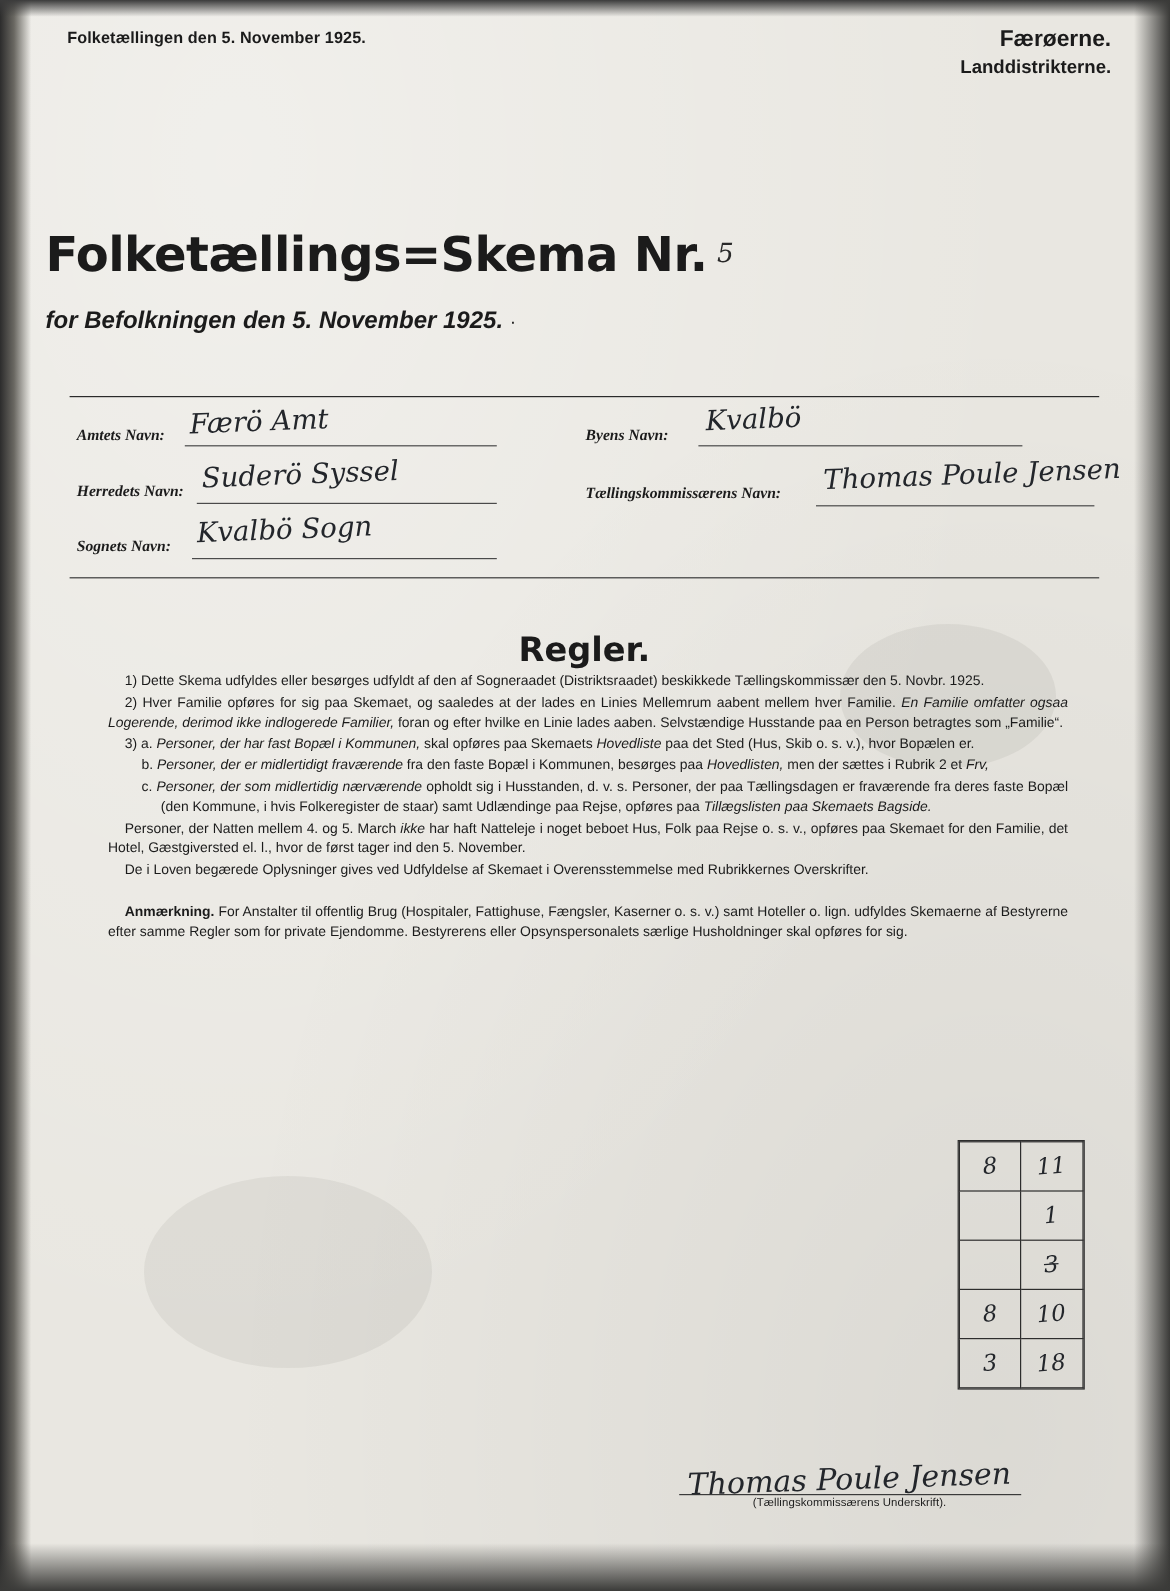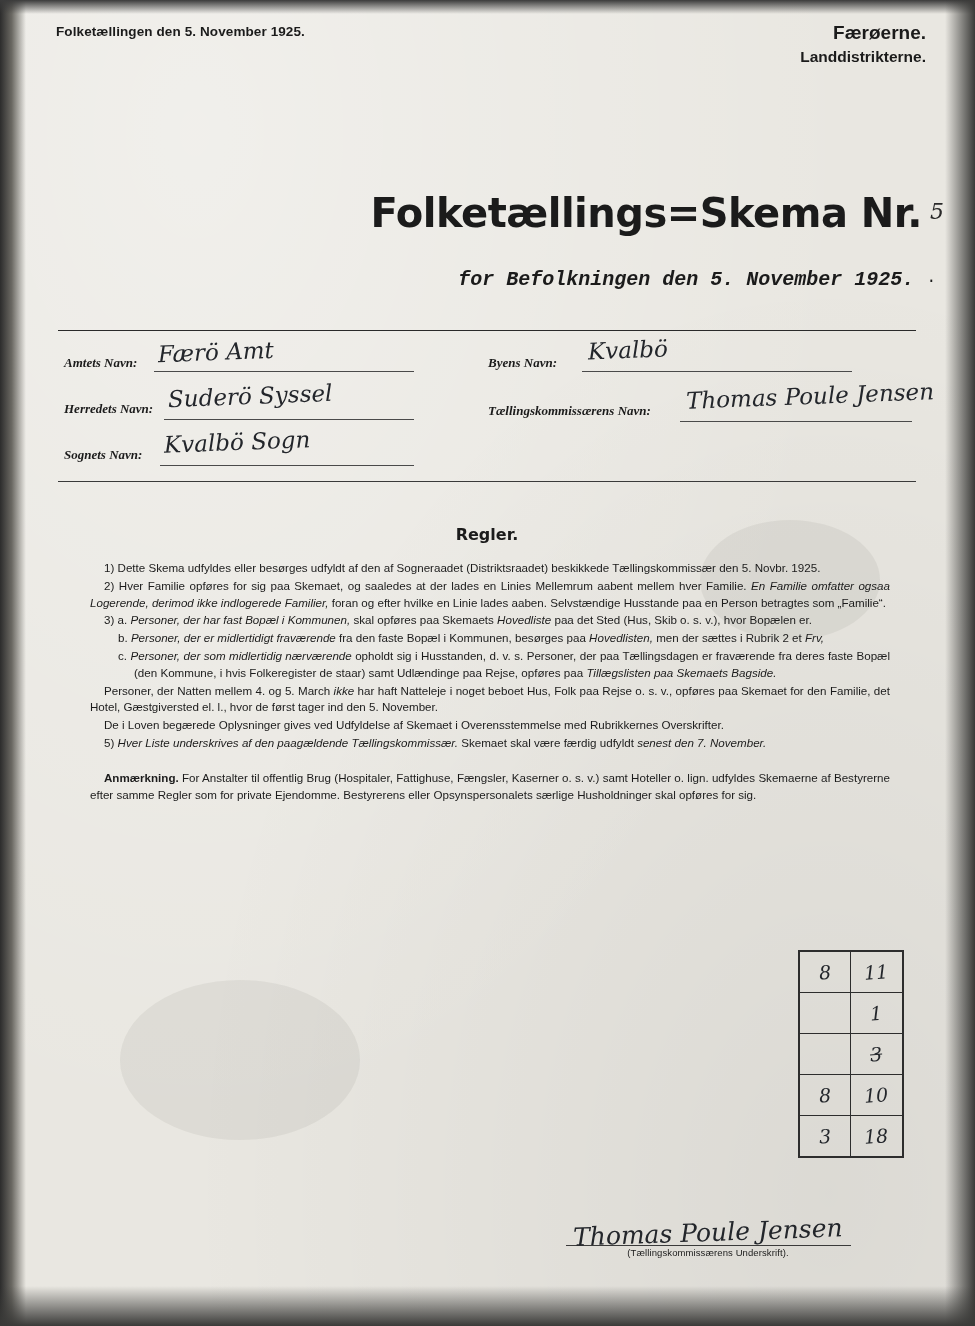--- a/index.html
+++ b/index.html
@@ -79,44 +79,44 @@
     font-weight: bold;
     margin-top: 4px;
   }
 
   
   .title-wrap {
     position: absolute;
     left: 0;
     top: 190px;
     width: 898px;
-    text-align: right;
+    text-align: left;
   }
   .main-title {
     font-family: "DejaVu Sans", sans-serif;
     font-size: 40px;
     font-weight: bold;
     letter-spacing: -0.5px;
     display: inline-block;
   }
   .title-no {
     font-family: "DejaVu Serif", serif;
     font-style: italic;
     font-size: 22px;
     color: #2a2a2a;
     position: relative;
     top: -8px;
     left: 8px;
   }
   .subtitle {
-    margin-top: 32px;
+    margin-top: 20px;
     font-size: 20px;
     font-weight: bold;
     font-style: italic;
-    font-family: Liberation Mono, monospace;
+    font-family: Liberation Sans, sans-serif;
   }
   .subtitle .dot {
     font-style: normal;
     font-weight: normal;
     font-size: 16px;
   }
 
   
   .idblock {
     position: absolute;
@@ -157,21 +157,21 @@
     height: 0;
   }
 
   
   .regler-h {
     position: absolute;
     left: 0;
     top: 525px;
     width: 898px;
     text-align: center;
-    font-size: 16px;
+    font-size: 28px;
     font-weight: bold;
     font-family: "DejaVu Sans", sans-serif;
   }
   .rules {
     position: absolute;
     left: 52px;
     top: 560px;
     width: 800px;
     font-size: 11.6px;
     line-height: 1.45;
@@ -311,21 +311,20 @@
       <p class="hang-a"><span>3) a. </span><i>Personer, der har fast Bopæl i Kommunen,</i><span> skal opføres paa Skemaets </span><i>Hovedliste</i><span> paa det Sted (Hus, Skib o. s. v.), hvor Bopælen er.</span></p>
 
       <p class="hang-b"><span>b. </span><i>Personer, der er midlertidigt fraværende</i><span> fra den faste Bopæl i Kommunen, besørges paa </span><i>Hovedlisten,</i><span> men der sættes i Rubrik 2 et </span><i>Frv,</i></p>
 
       <p class="hang-b"><span>c. </span><i>Personer, der som midlertidig nærværende</i><span> opholdt sig i Husstanden, d. v. s. Personer, der paa Tællingsdagen er fraværende fra deres faste Bopæl (den Kommune, i hvis Folkeregister de staar) samt Udlændinge paa Rejse, opføres paa </span><i>Tillægslisten paa Skemaets Bagside.</i></p>
 
       <p class="ind1"><span>Personer, der Natten mellem 4. og 5. March </span><i>ikke</i><span> har haft Natteleje i noget beboet Hus, Folk paa Rejse o. s. v., opføres paa Skemaet for den Familie, det Hotel, Gæstgiversted el. l., hvor de først tager ind den 5. November.</span></p>
 
       <p class="ind1">De i Loven begærede Oplysninger gives ved Udfyldelse af Skemaet i Overensstemmelse med Rubrikkernes Overskrifter.</p>
 
-      <p class="ind1"><span>5) </span><i>Hver Liste underskrives af den paagældende Tællingskommissær.</i><span> Skemaet skal være færdig udfyldt </span><i>senest den 7. November.</i></p>
 
       <p class="note ind1"><b>Anmærkning.</b><span> For Anstalter til offentlig Brug (Hospitaler, Fattighuse, Fængsler, Kaserner o. s. v.) samt Hoteller o. lign. udfyldes Skemaerne af Bestyrerne efter samme Regler som for private Ejendomme. Bestyrerens eller Opsynspersonalets særlige Husholdninger skal opføres for sig.</span></p>
     </div>
 
     <div class="numgrid">
       <table>
         <tbody>
           <tr>
             <td><span>8</span></td>
             <td><span>11</span></td>

